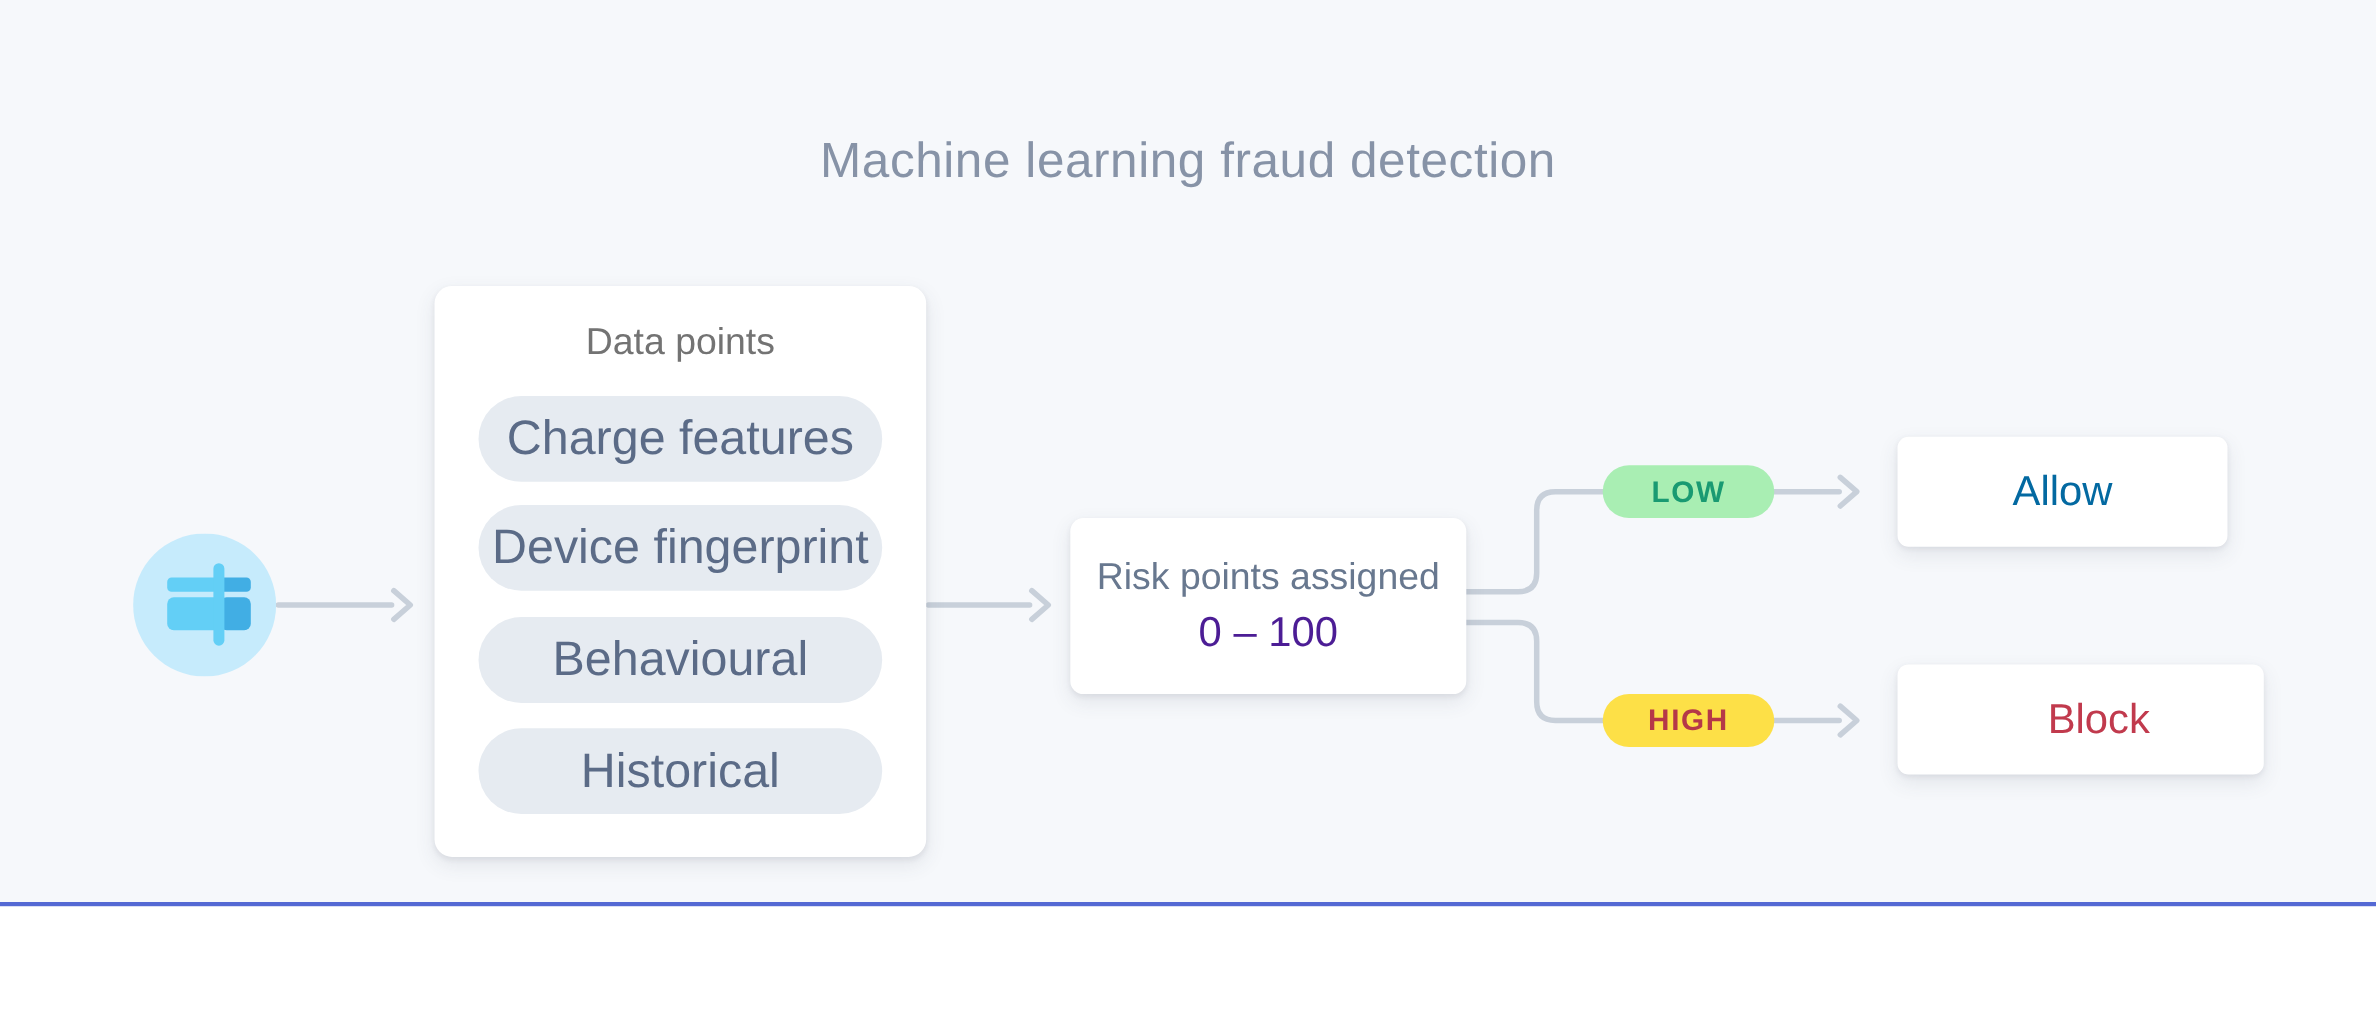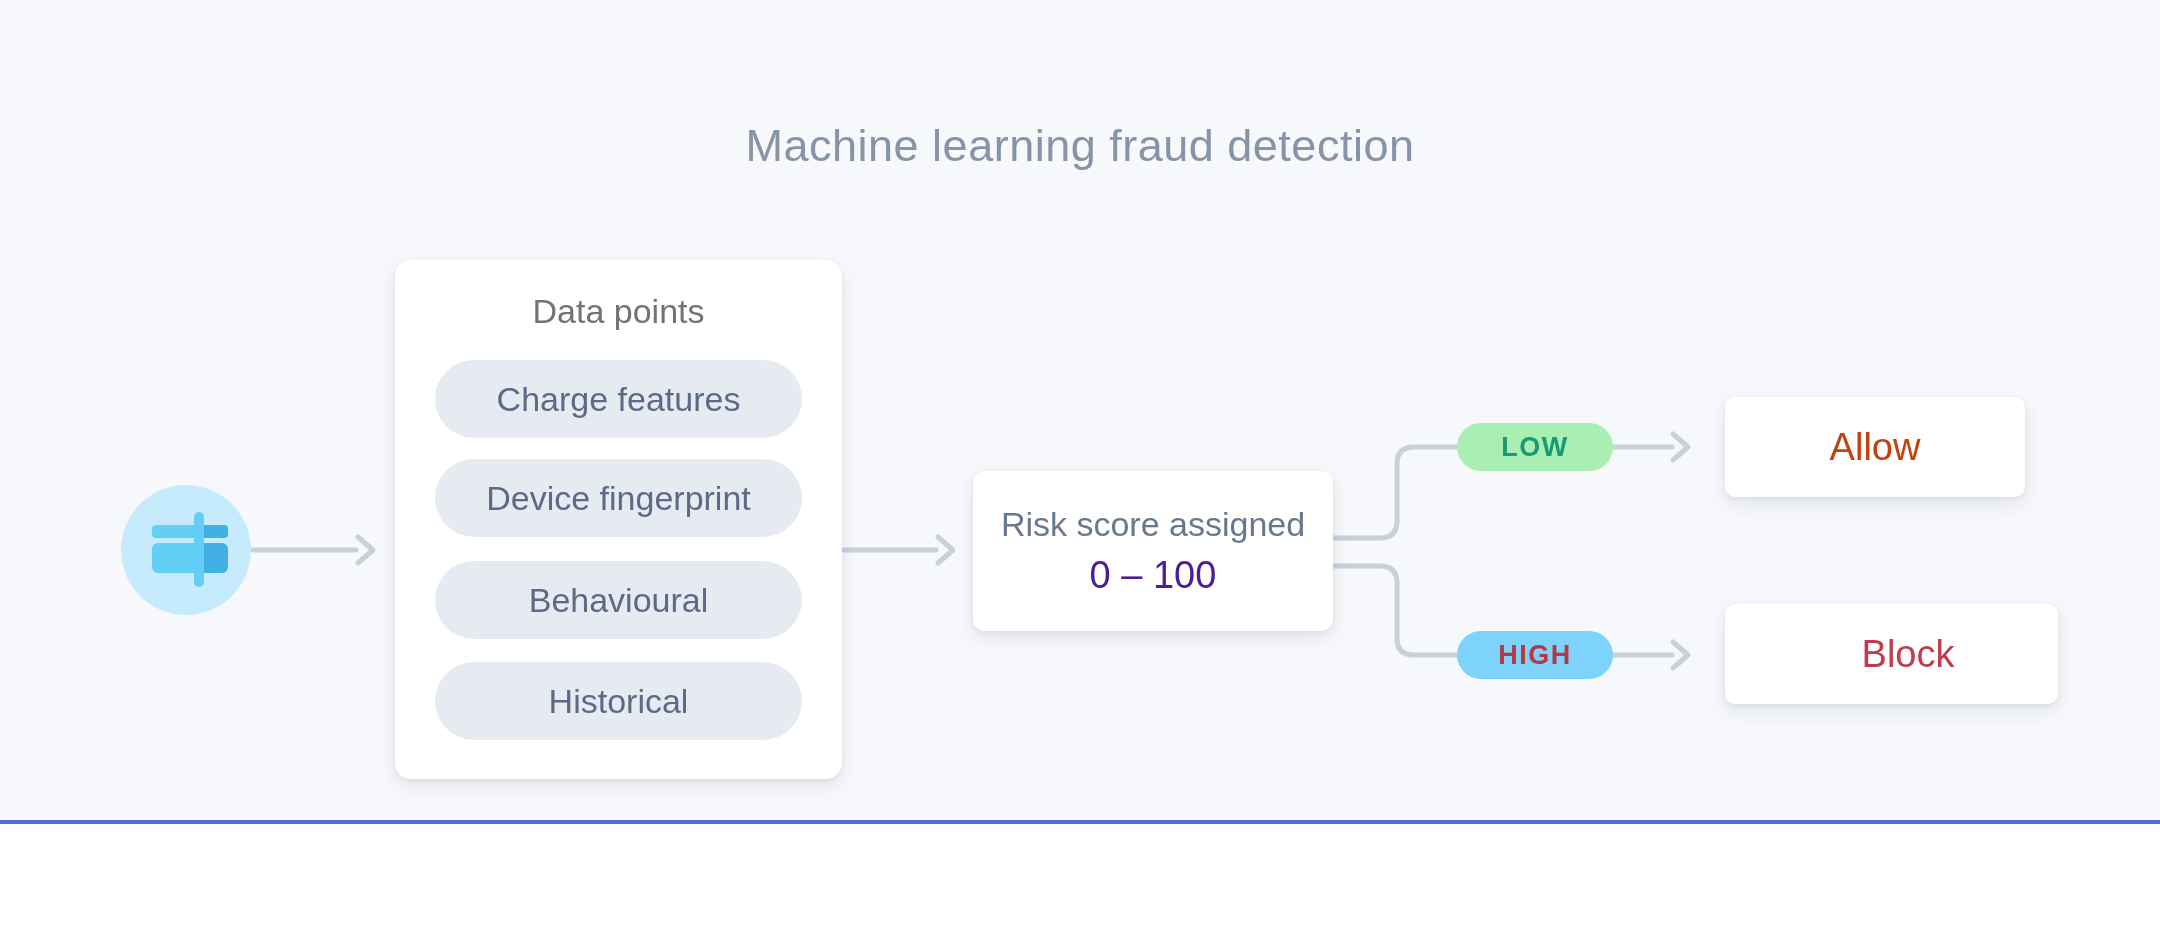--- a/index.html
+++ b/index.html
@@ -45,21 +45,21 @@
   .pill {
     position: absolute;
     left: 40px;
     width: 367px;
     height: 78px;
     border-radius: 39px;
     background: #e6ebf1;
     display: flex;
     align-items: center;
     justify-content: center;
-    font-size: 34px;
+    font-size: 44px;
     color: #5b6b87;
   }
   .pill-0 { top: 100px; }
   .pill-1 { top: 199px; }
   .pill-2 { top: 301px; }
   .pill-3 { top: 402px; }
   .risk-card {
     left: 973px; top: 471px;
     width: 360px; height: 160px;
     border-radius: 12px;
@@ -77,31 +77,31 @@
     border-radius: 24px;
     display: flex;
     align-items: center;
     justify-content: center;
     font-size: 27px;
     font-weight: 700;
     letter-spacing: 1.5px;
     text-align: center;
   }
   .badge-low  { left: 1457px; top: 423px; background: #a9eeb3; color: #199a72; }
-  .badge-high { left: 1457px; top: 631px; background: #7dd3fc; color: #b53848; }
+  .badge-high { left: 1457px; top: 631px; background: #fde047; color: #b53848; }
   .outcome-card {
     left: 1725px;
     width: 300px; height: 100px;
     border-radius: 10px;
     display: flex;
     align-items: center;
     justify-content: center;
     font-size: 38px;
   }
-  .outcome-allow { top: 397px; color: #c2410c; }
+  .outcome-allow { top: 397px; color: #0369a1; }
   .outcome-block { top: 604px; color: #c13a4d; padding-left: 33px; }
   .bottom-bar {
     position: absolute;
     left: 0; right: 0; bottom: 0;
     height: 4px;
     background: #5469d4;
   }
 </style>
 </head>
 <body>
@@ -138,21 +138,21 @@
 
   <div class="card data-card">
     <div class="card-heading">Data points</div>
     <div class="pill pill-0">Charge features</div>
     <div class="pill pill-1">Device fingerprint</div>
     <div class="pill pill-2">Behavioural</div>
     <div class="pill pill-3">Historical</div>
   </div>
 
   <div class="card risk-card">
-    <div class="risk-label">Risk score assigned</div>
+    <div class="risk-label">Risk points assigned</div>
     <div class="risk-range">0 – 100</div>
   </div>
 
   <div class="badge badge-low">LOW</div>
   <div class="badge badge-high">HIGH</div>
 
   <div class="card outcome-card outcome-allow">
     <span>Allow</span>
   </div>
   <div class="card outcome-card outcome-block">

